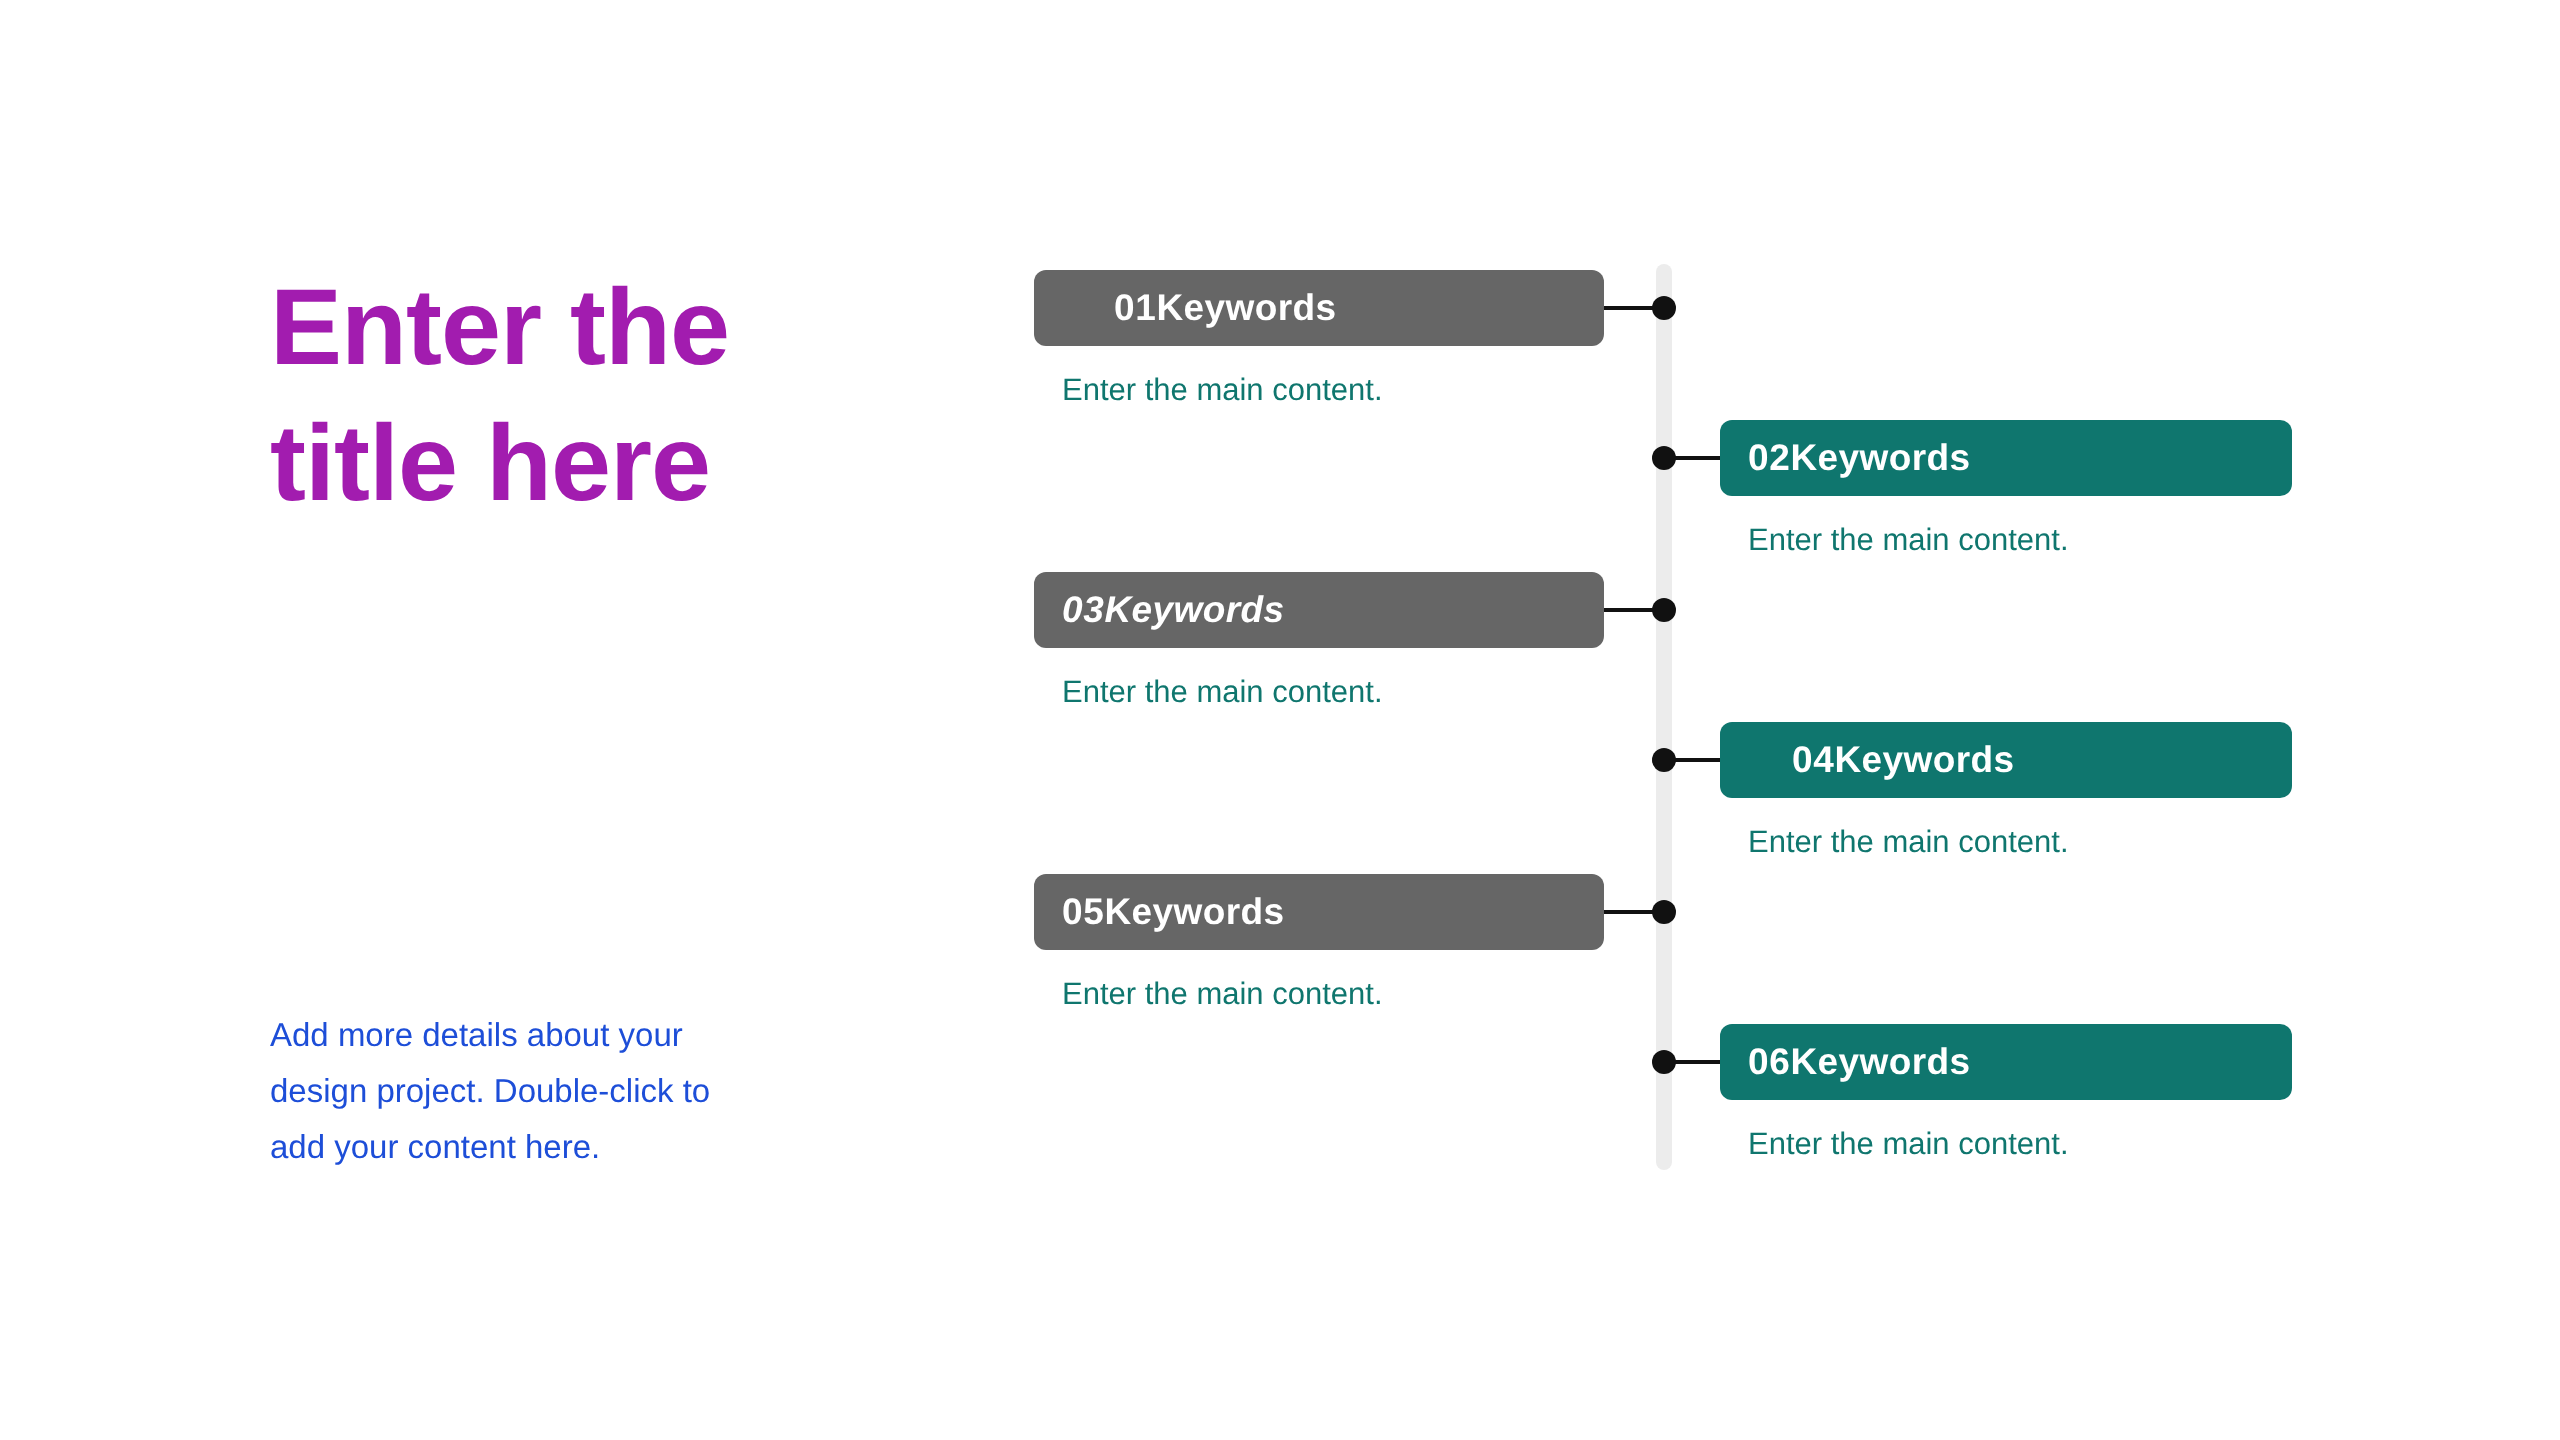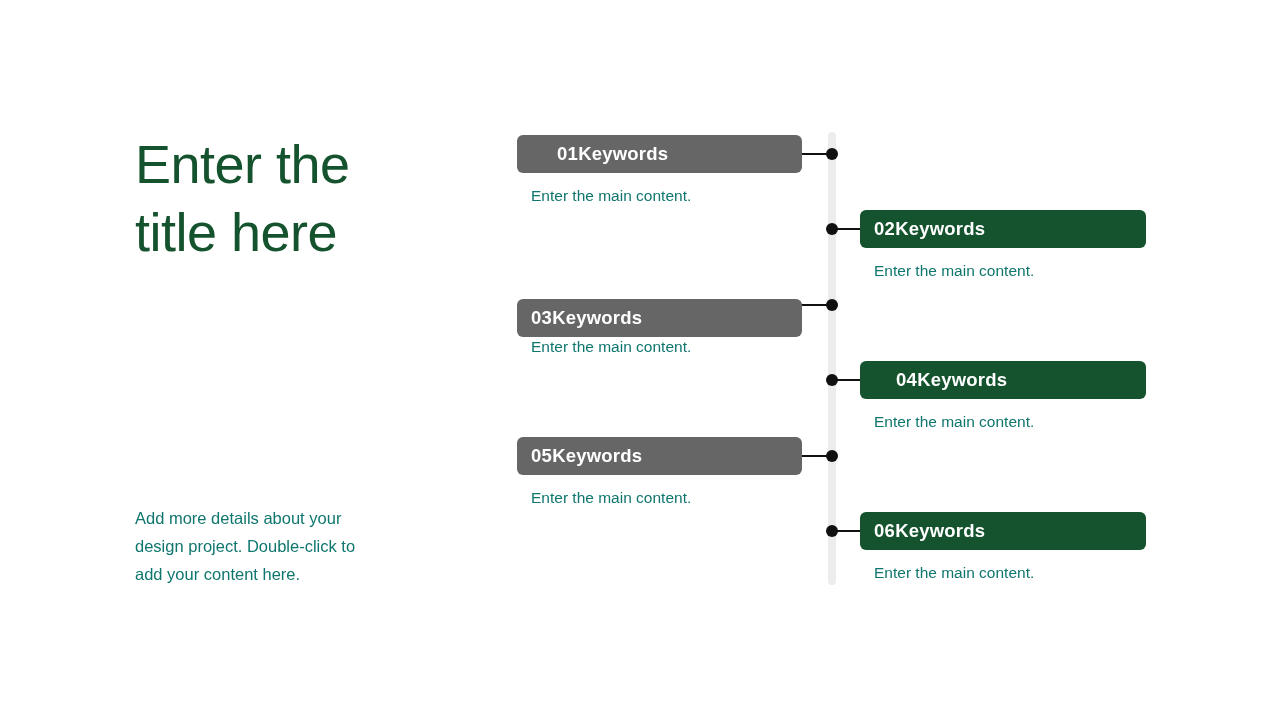--- a/index.html
+++ b/index.html
@@ -17,35 +17,35 @@
 
   
   .left-col {
     position: absolute;
     left: 135px;
     top: 130px;
     width: 330px;
   }
   .page-title {
     font-size: 54px;
-    font-weight: 400;
+    font-weight: 700;
     line-height: 68px;
     letter-spacing: -0.5px;
-    color: #14532d;
+    color: #a21caf;
     margin: 0;
     white-space: pre-line;
   }
   .left-desc {
     position: absolute;
     left: 135px;
     top: 504px;
     width: 250px;
     font-size: 16.5px;
     line-height: 28px;
-    color: #0f766e;
+    color: #1d4ed8;
   }
 
   
   .timeline {
     position: absolute;
     left: 0;
     top: 0;
     width: 1280px;
     height: 720px;
   }
@@ -106,21 +106,21 @@
     width: 32px;
     height: 2px;
     background: #111111;
   }
 
   
   .item.right .bar {
     left: 860px;
     width: 286px;
     padding-left: 14px;
-    background: #14532d;
+    background: #0f766e;
   }
   .item.right .desc {
     left: 874px;
   }
   .item.right .connector {
     position: absolute;
     left: 832px;
     width: 30px;
     height: 2px;
     background: #111111;
@@ -163,21 +163,21 @@
     <div class="bar" style="top:210px;">
       <span class="bar-num">02</span>
       <span class="bar-label">Keywords</span>
     </div>
     <div class="desc" style="top:262px;">Enter the main content.</div>
   </div>
 
   <div class="item left">
     <div class="connector" style="top:304px;"></div>
     <div class="dot" style="top:299px;"></div>
-    <div class="bar" style="top:299px;">
+    <div class="bar" style="top:286px;font-style:italic;">
       <span class="bar-num">03</span>
       <span class="bar-label">Keywords</span>
     </div>
     <div class="desc" style="top:338px;">Enter the main content.</div>
   </div>
 
   <div class="item right">
     <div class="connector" style="top:379px;"></div>
     <div class="dot" style="top:374px;"></div>
     <div class="bar" style="top:361px;padding-left:36px;">

